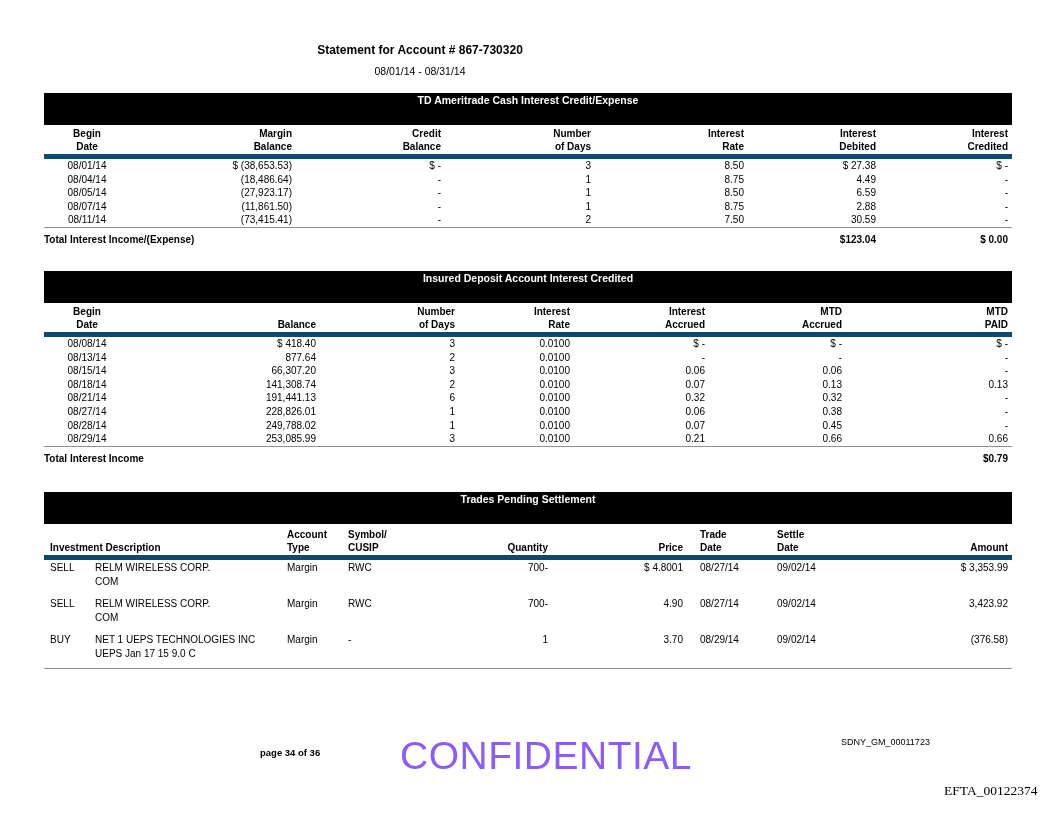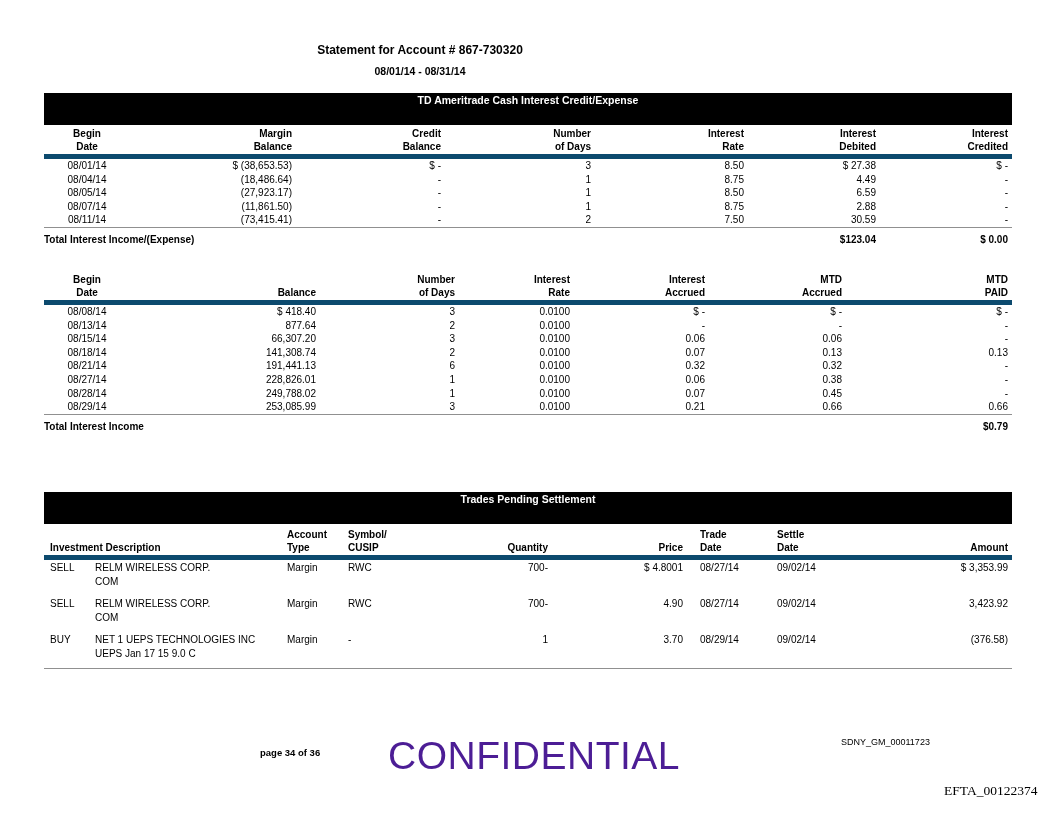--- a/index.html
+++ b/index.html
@@ -10,21 +10,21 @@
     font-family: "Liberation Sans", sans-serif;
     color: #000;
     overflow: hidden;
   }
   .doc-title {
     position: absolute; top: 43px; left: 0; width: 840px;
     text-align: center; font-weight: bold; font-size: 12px;
   }
   .doc-dates {
     position: absolute; top: 65px; left: 0; width: 840px;
-    text-align: center; font-size: 10.5px; font-weight: bold;
+    text-align: center; font-size: 10.5px;
   }
   .section { position: absolute; left: 44px; width: 968px; }
   .bar {
     background: #000; color: #fff;
     font-weight: bold; font-size: 10.5px;
     text-align: center; height: 32px; line-height: 14px;
   }
   table.stmt-table {
     border-collapse: collapse; table-layout: fixed;
     width: 968px; font-size: 10px; margin-top: 1px;
@@ -168,20 +168,21 @@
             <td class="total-label" colspan="5">Total Interest Income/(Expense)</td>
             <td class="ar">$123.04</td>
             <td class="ar">$ 0.00</td>
           </tr>
         </tfoot>
       </table>
     </div>
 </div>
 
 <div class="section" style="top:271px">
+  <div class="bar">Insured Deposit Account Interest Credited</div>
   <div id="table2-mount">
       <table class="stmt-table">
         <colgroup>
           <col style="width: 86px;">
           <col style="width: 190px;">
           <col style="width: 139px;">
           <col style="width: 115px;">
           <col style="width: 135px;">
           <col style="width: 137px;">
           <col style="width: 166px;">
@@ -391,15 +392,15 @@
             <td class="al pl13">08/29/14</td>
             <td class="al pl4">09/02/14</td>
             <td class="ar">(376.58)</td>
           </tr>
         </tbody>
       </table>
     </div>
 </div>
 
 <div class="page-label">page 34 of 36</div>
-<div class="watermark" style="color: #4c1d95;">CONFIDENTIAL</div>
+<div class="watermark" style="color: #8b5cf6; margin-left: 12px;">CONFIDENTIAL</div>
 <div class="prod-id">SDNY_GM_00011723</div>
 <div class="bates">EFTA_00122374</div>
 
 </body></html>

